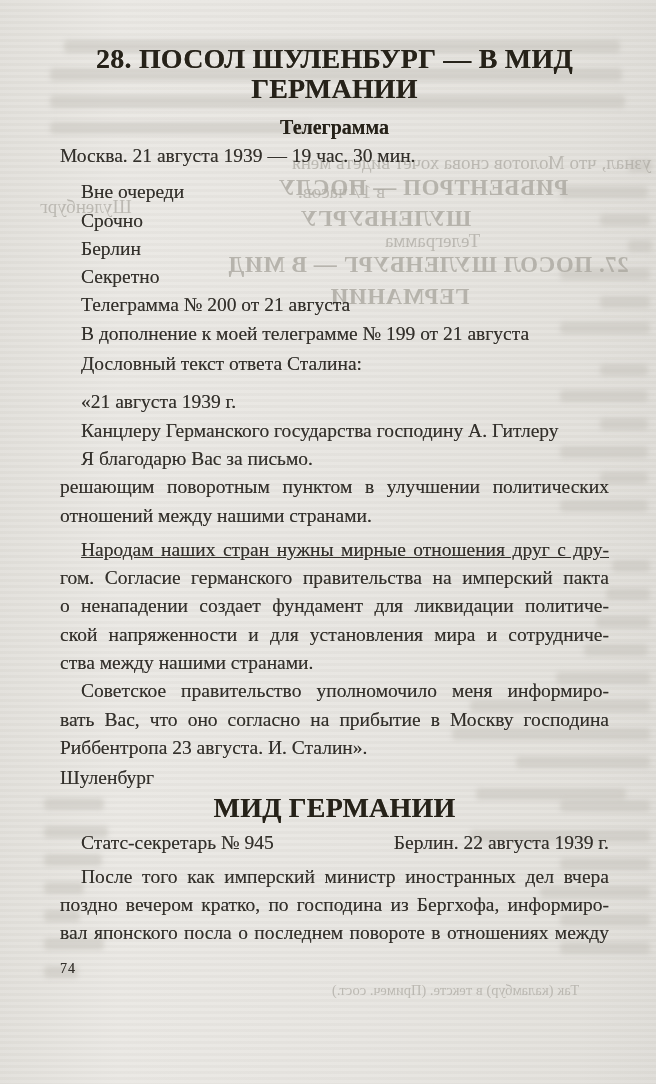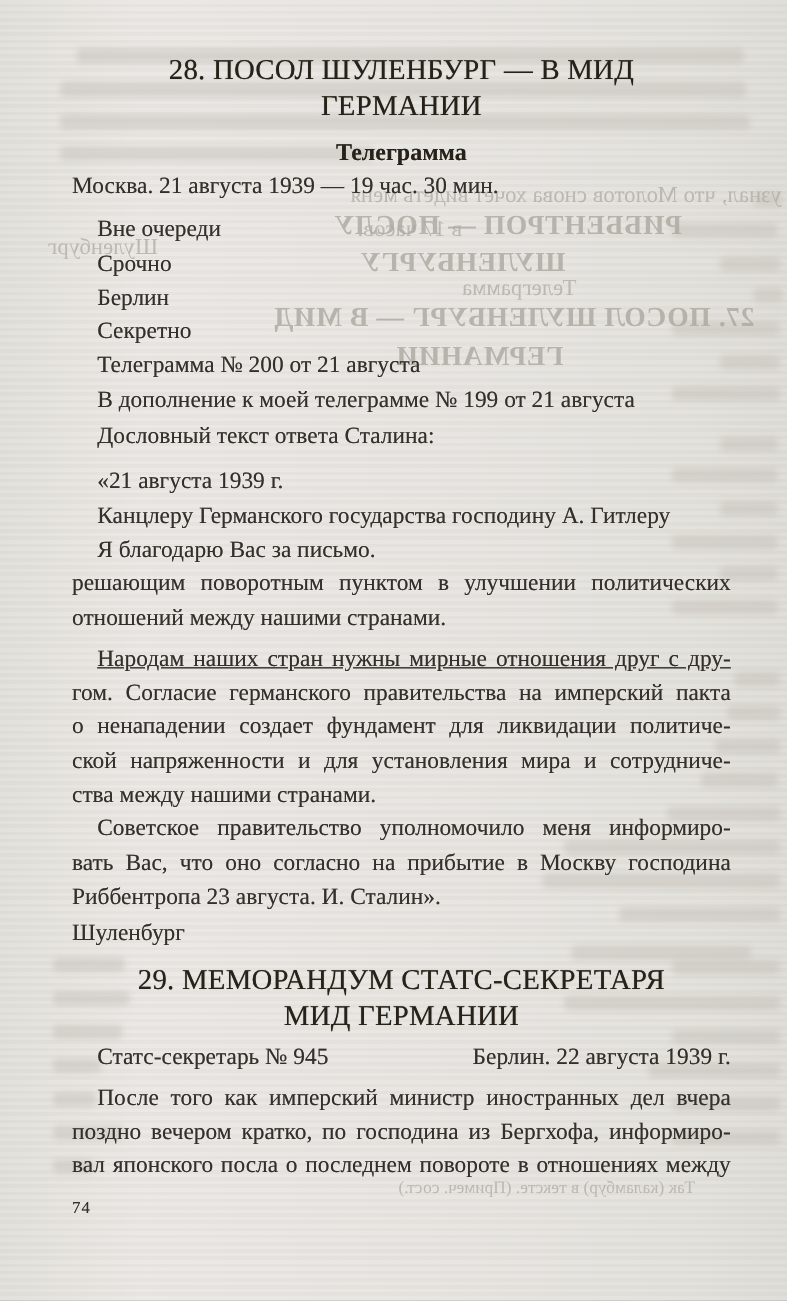--- a/index.html
+++ b/index.html
@@ -26,22 +26,22 @@
     transform:scaleX(-1);
     color:#b1aea7;opacity:.8;
     filter:blur(.6px);
     font-size:19px;
   }
   .bleed.bold{font-weight:bold;font-size:23px;color:#aba8a0;letter-spacing:.5px;}
   .bleed.small{font-size:14.5px;}
   
   .content{position:relative;z-index:2;padding:44px 47px 0 60px;}
   .h{
-    font-weight:normal;text-align:center;
-    font-size:24px;line-height:30px;color:#262219;
+    font-weight:bold;text-align:center;
+    font-size:28px;line-height:30px;color:#262219;
     letter-spacing:.2px;
     text-shadow:0 0 .6px rgba(38,34,25,.7);
   }
   .sub{
     font-weight:bold;text-align:center;
     font-size:20px;line-height:26px;color:#262219;
     margin-top:10px;
     text-shadow:0 0 .5px rgba(38,34,25,.6);
   }
   .ln{
@@ -157,21 +157,20 @@
         <div class="ln">ства между нашими странами.</div>
         <div class="ln ind just">Советское правительство уполномочило меня информиро-</div>
         <div class="ln just">вать Вас, что оно согласно на прибытие в Москву господина</div>
         <div class="ln">Риббентропа 23 августа. И. Сталин».</div>
       </div>
 
       <div class="ln right sig">Шуленбург</div>
     </section>
 
     <section>
-      <div class="h h29">29. МЕМОРАНДУМ СТАТС-СЕКРЕТАРЯ</div>
       <div class="h">МИД ГЕРМАНИИ</div>
 
       <div class="refrow">
         <span class="ln ind">Статс-секретарь № 945</span>
         <span class="ln">Берлин. 22 августа 1939 г.</span>
       </div>
 
       <div class="para29">
         <div class="ln ind just">После того как имперский министр иностранных дел вчера</div>
         <div class="ln just">поздно вечером кратко, по господина из Бергхофа, информиро-</div>

